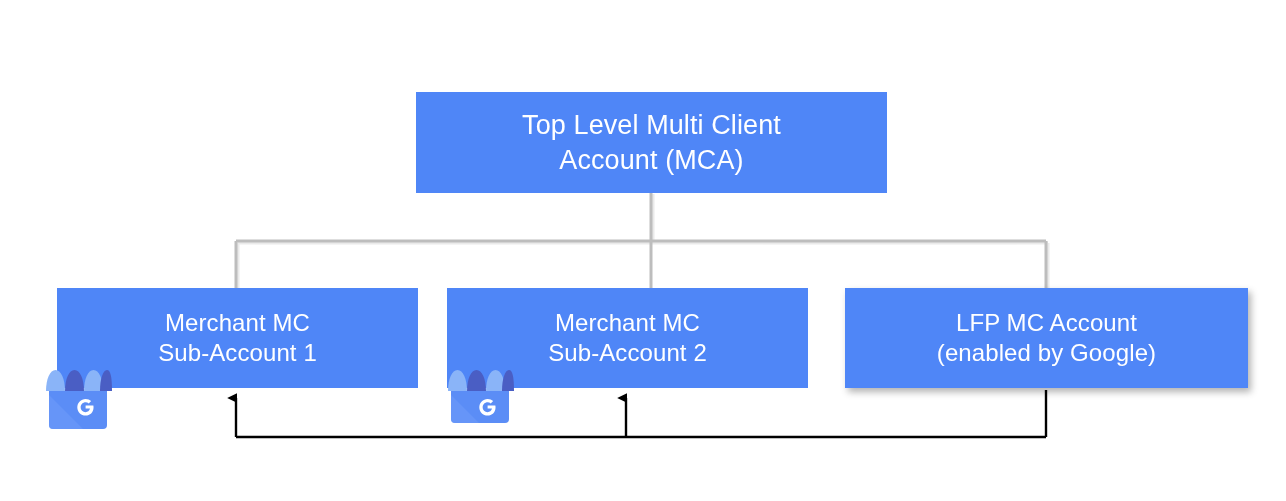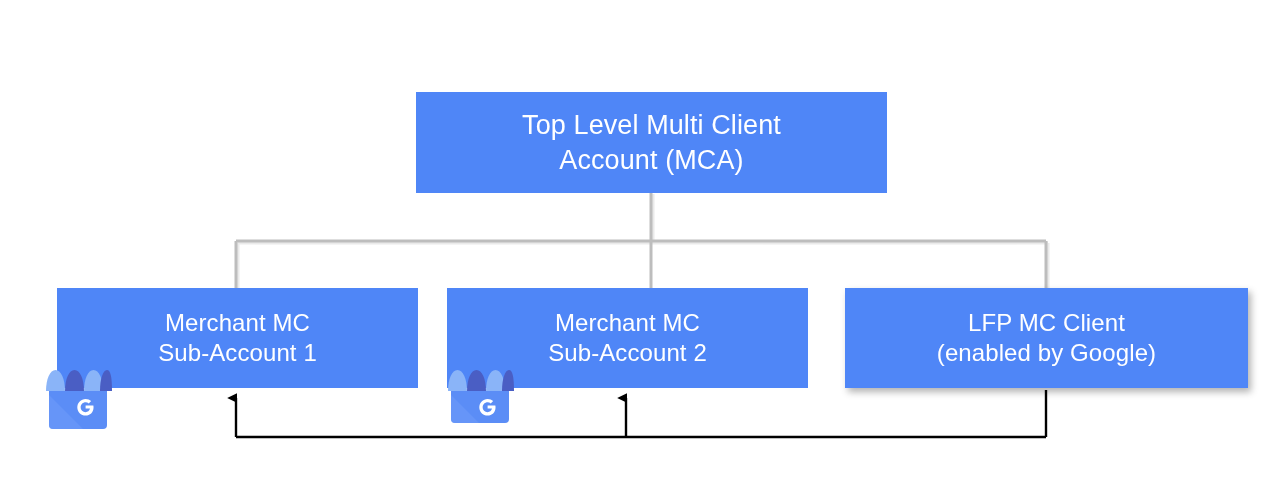--- a/index.html
+++ b/index.html
@@ -138,21 +138,21 @@
     <span class="node-label">Merchant MC
 Sub-Account 1</span>
   </div>
 
   <div class="node-box" id="node-sub2" style="background:#4f86f7">
     <span class="node-label">Merchant MC
 Sub-Account 2</span>
   </div>
 
   <div class="node-box" id="node-lfp" style="background:#4f86f7">
-    <span class="node-label">LFP MC Client
+    <span class="node-label">LFP MC Account
 (enabled by Google)</span>
   </div>
 
   <svg class="connector-layer above" viewBox="0 0 1286 501">
     <defs>
       <marker id="arrowhead-up" markerWidth="11" markerHeight="11" refX="5.5" refY="9.4" orient="auto" markerUnits="userSpaceOnUse">
         <path d="M5.5 0.6 L10.2 10.4 L0.8 10.4 Z" fill="#000000"></path>
       </marker>
     </defs>
     <g stroke="#000000" stroke-width="2.4" fill="none">

